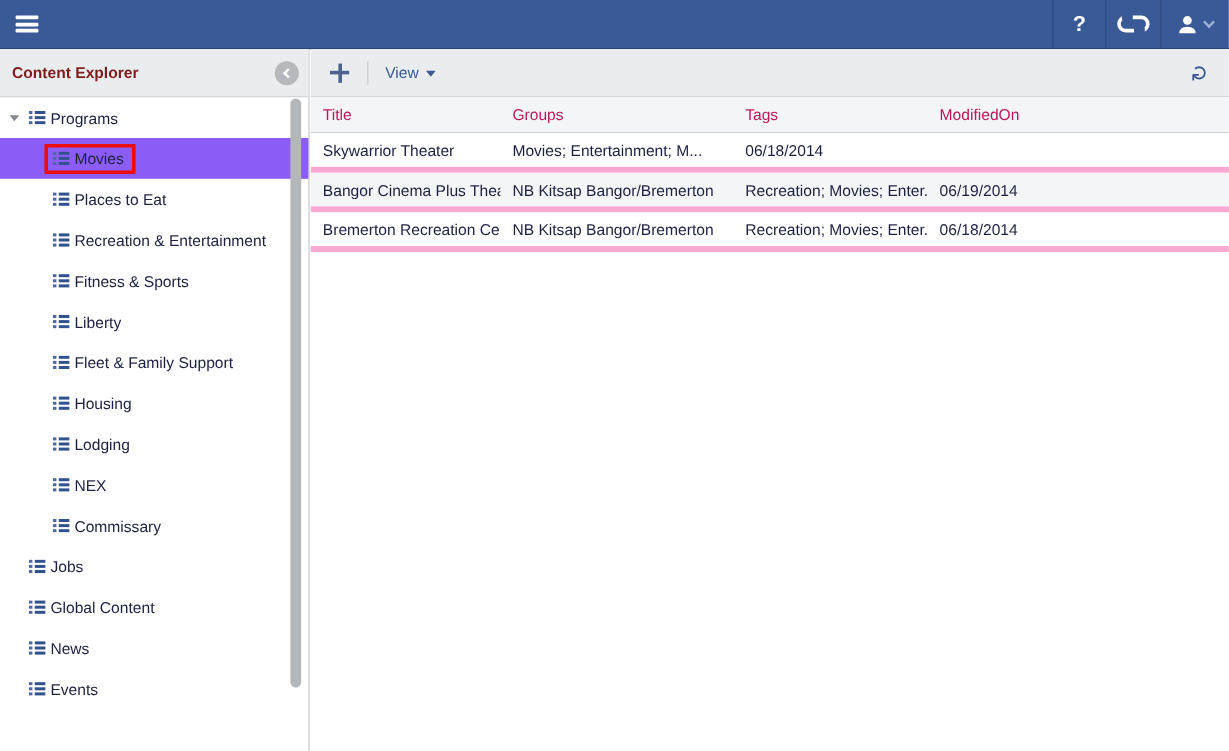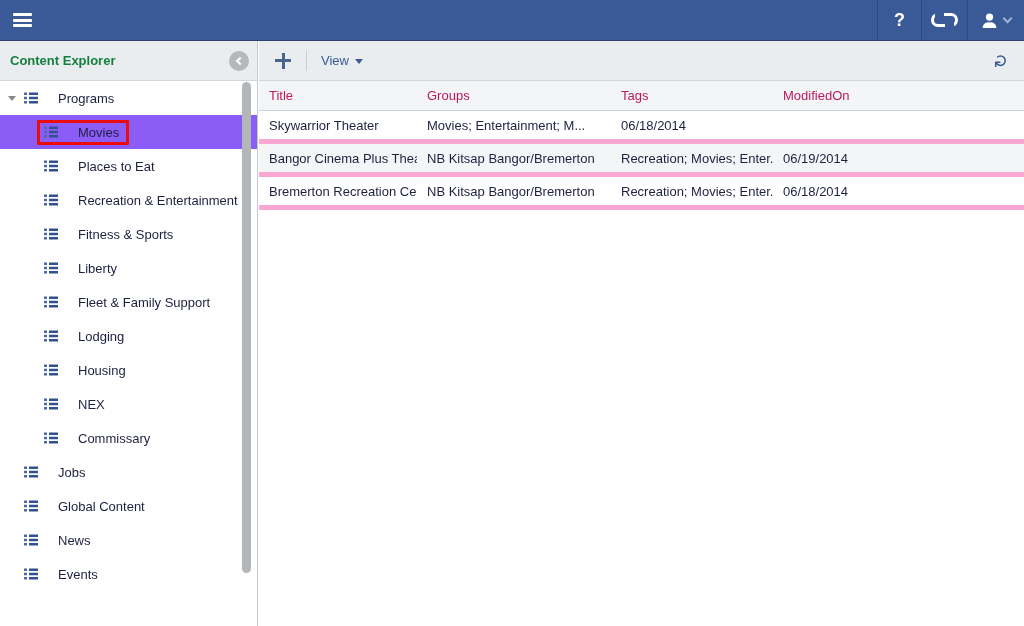--- a/index.html
+++ b/index.html
@@ -23,39 +23,39 @@
   .pill-icon .notch.br { bottom:-4px; right:1px; }
   .tb-user { width:57px; }
   .user-caret { width:7px; height:7px; border-right:2px solid #9db1d6; border-bottom:2px solid #9db1d6;
     transform:rotate(45deg); margin-left:7px; margin-top:-4px; }
 
   
   .sidebar { position:absolute; left:0; top:41px; width:258px; height:585px;
     background:#fff; border-right:1px solid #c6c8cb; }
   .sidebar-header { height:40px; background:#eaedef; border-bottom:1px solid #d3d6d9;
     display:flex; align-items:center; padding:0 8px 0 10px; }
-  .sidebar-title { font-size:13px; font-weight:bold; color:#15803d; }
+  .sidebar-title { font-size:13px; font-weight:bold; color:#7f1d1d; }
   .collapse-btn { margin-left:auto; width:20px; height:20px; border-radius:50%;
     background:#b5b8bc; display:flex; align-items:center; justify-content:center; cursor:pointer; }
   .collapse-chevron { width:6px; height:6px; border-left:2px solid #fff; border-bottom:2px solid #fff;
     transform:rotate(45deg); margin-left:2px; }
 
   .tree { list-style:none; }
   .tree-item { height:34px; display:flex; align-items:center; cursor:pointer; padding-left:8px; }
   .tree-item.child { padding-left:28px; }
   .tree-item.selected { background:#8b5cf6; }
   .expander { width:16px; display:flex; align-items:center; }
   .expander .tri { display:none; width:0; height:0;
     border-left:4px solid transparent; border-right:4px solid transparent; border-top:5px solid #84878c; }
   .expander.visible .tri { display:block; }
   .item-inner { display:inline-flex; align-items:center; border:3px solid transparent;
     border-radius:1px; padding:2px 7px 2px 4px; margin-left:-7px; }
   .item-inner.annotated { border-color:#ed0c0c; }
   .list-icon { width:14px; height:12px; flex:0 0 14px; }
-  .tree-label { margin-left:20px; font-size:13px; color:#1d2140; white-space:nowrap; }
+  .tree-label { margin-left:4px; font-size:13px; color:#1d2140; white-space:nowrap; }
 
   .sb-scrollthumb { position:absolute; right:6px; top:41px; width:9px; height:491px;
     background:#b4b7ba; border-radius:5px; }
 
   
   .main { position:absolute; left:259px; top:41px; width:765px; height:592px; background:#fff; }
   .toolbar { height:40px; background:#eaedef; border-bottom:1px solid #d3d6d9;
     display:flex; align-items:center; padding:0 10px 0 11px; }
   .add-btn { width:26px; height:26px; display:flex; align-items:center; justify-content:center; cursor:pointer; }
   .plus-icon { position:relative; width:16px; height:16px; }
@@ -225,35 +225,35 @@
     <span class="expander"></span>
     <span class="item-inner">
       <svg class="list-icon" viewBox="0 0 14 12">
         <rect x="0" y="0.5" width="3" height="2.5" fill="#4a69a5"></rect>
             <rect x="5" y="0.5" width="9" height="2.5" fill="#32518f"></rect>
         <rect x="0" y="4.75" width="3" height="2.5" fill="#4a69a5"></rect>
             <rect x="5" y="4.75" width="9" height="2.5" fill="#32518f"></rect>
         <rect x="0" y="9" width="3" height="2.5" fill="#4a69a5"></rect>
             <rect x="5" y="9" width="9" height="2.5" fill="#32518f"></rect>
       </svg>
+      <span class="tree-label">Housing</span>
+    </span>
+  </li>
+      <li class="tree-item child">
+    <span class="expander"></span>
+    <span class="item-inner">
+      <svg class="list-icon" viewBox="0 0 14 12">
+        <rect x="0" y="0.5" width="3" height="2.5" fill="#4a69a5"></rect>
+            <rect x="5" y="0.5" width="9" height="2.5" fill="#32518f"></rect>
+        <rect x="0" y="4.75" width="3" height="2.5" fill="#4a69a5"></rect>
+            <rect x="5" y="4.75" width="9" height="2.5" fill="#32518f"></rect>
+        <rect x="0" y="9" width="3" height="2.5" fill="#4a69a5"></rect>
+            <rect x="5" y="9" width="9" height="2.5" fill="#32518f"></rect>
+      </svg>
       <span class="tree-label">Lodging</span>
-    </span>
-  </li>
-      <li class="tree-item child">
-    <span class="expander"></span>
-    <span class="item-inner">
-      <svg class="list-icon" viewBox="0 0 14 12">
-        <rect x="0" y="0.5" width="3" height="2.5" fill="#4a69a5"></rect>
-            <rect x="5" y="0.5" width="9" height="2.5" fill="#32518f"></rect>
-        <rect x="0" y="4.75" width="3" height="2.5" fill="#4a69a5"></rect>
-            <rect x="5" y="4.75" width="9" height="2.5" fill="#32518f"></rect>
-        <rect x="0" y="9" width="3" height="2.5" fill="#4a69a5"></rect>
-            <rect x="5" y="9" width="9" height="2.5" fill="#32518f"></rect>
-      </svg>
-      <span class="tree-label">Housing</span>
     </span>
   </li>
       <li class="tree-item child">
     <span class="expander"></span>
     <span class="item-inner">
       <svg class="list-icon" viewBox="0 0 14 12">
         <rect x="0" y="0.5" width="3" height="2.5" fill="#4a69a5"></rect>
             <rect x="5" y="0.5" width="9" height="2.5" fill="#32518f"></rect>
         <rect x="0" y="4.75" width="3" height="2.5" fill="#4a69a5"></rect>
             <rect x="5" y="4.75" width="9" height="2.5" fill="#32518f"></rect>

